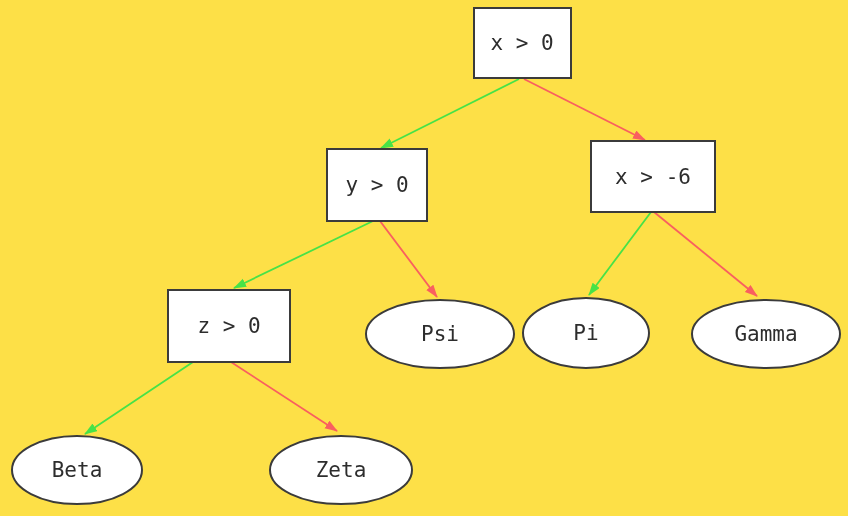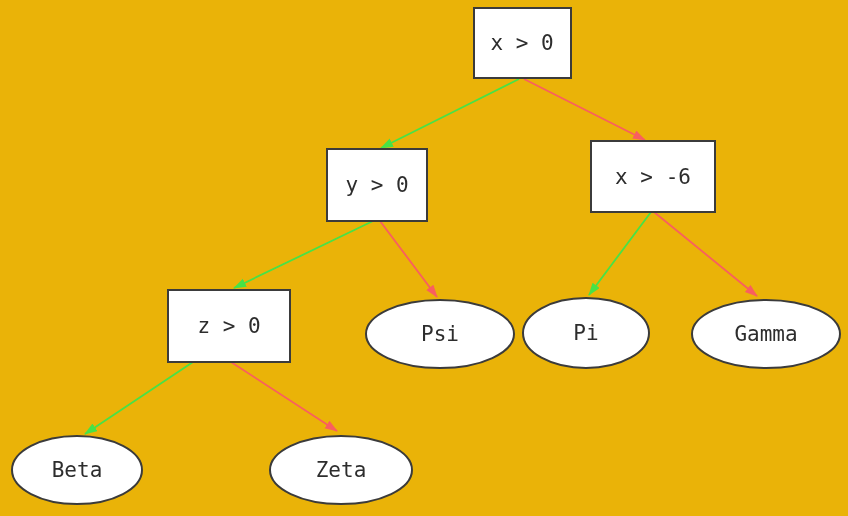--- a/index.html
+++ b/index.html
@@ -4,21 +4,21 @@
 <style>
   html, body {
     margin: 0;
     padding: 0;
     background: #ffffff;
   }
   .canvas {
     position: relative;
     width: 848px;
     height: 516px;
-    background: #eab308;
+    background: #fde047;
     overflow: hidden;
   }
   svg {
     display: block;
   }
   .edge {
     fill: none;
     stroke-width: 1.8;
   }
   .node-shape {

